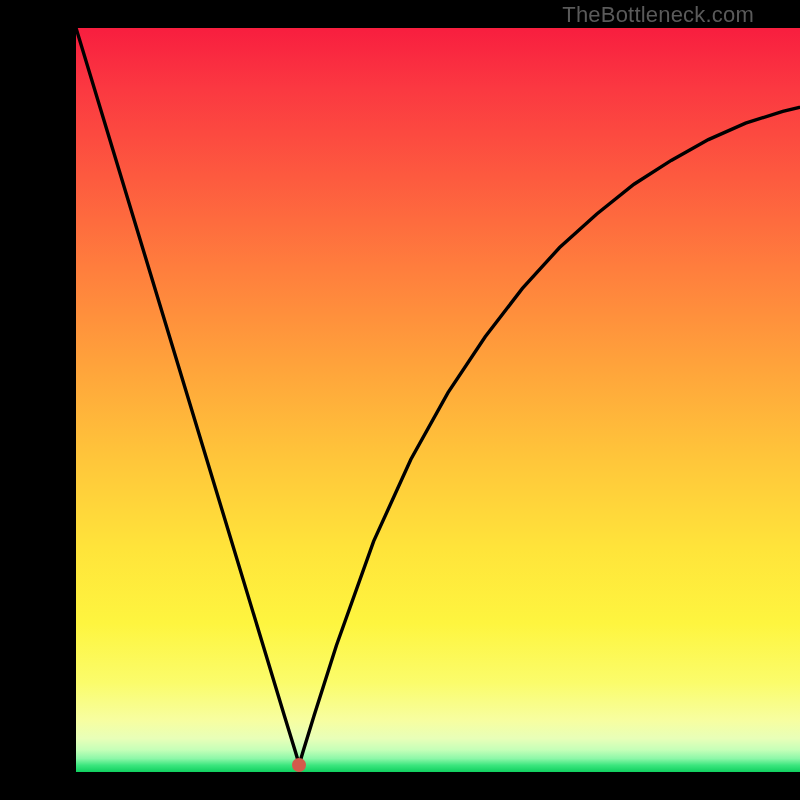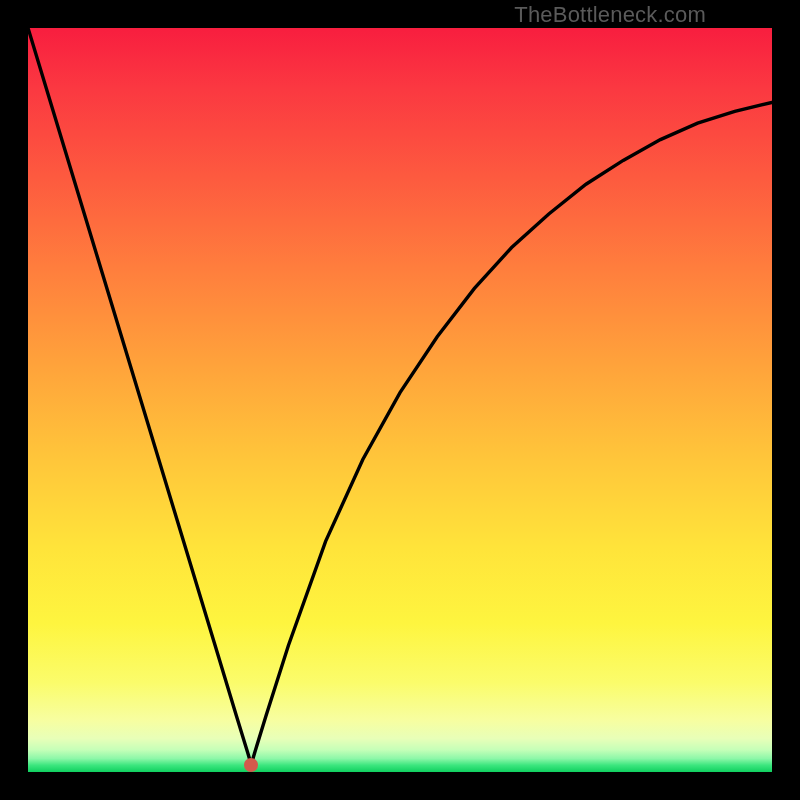--- a/index.html
+++ b/index.html
@@ -9,20 +9,21 @@
     height: 800px;
     background: #000;
     overflow: hidden;
     font-family: Arial, Helvetica, sans-serif;
   }
   .frame {
     position: relative;
     width: 716px;
     height: 800px;
     background: #000;
+    margin-left: 48px;
   }
   .watermark {
     position: absolute;
     top: 2px;
     right: 10px;
     color: #5a5a5a;
     font-size: 22px;
     font-weight: 500;
     letter-spacing: 0.2px;
     z-index: 5;

